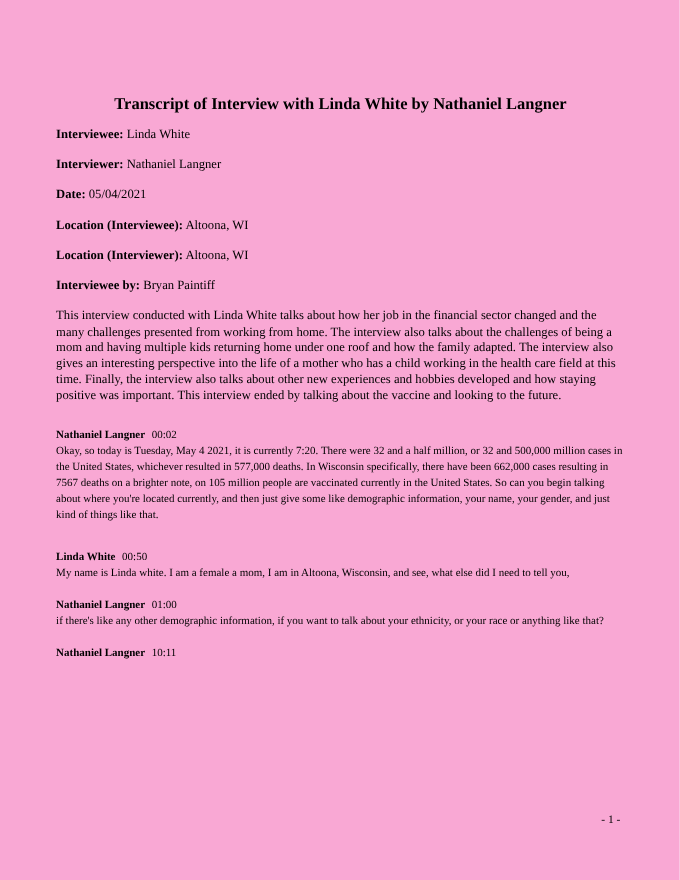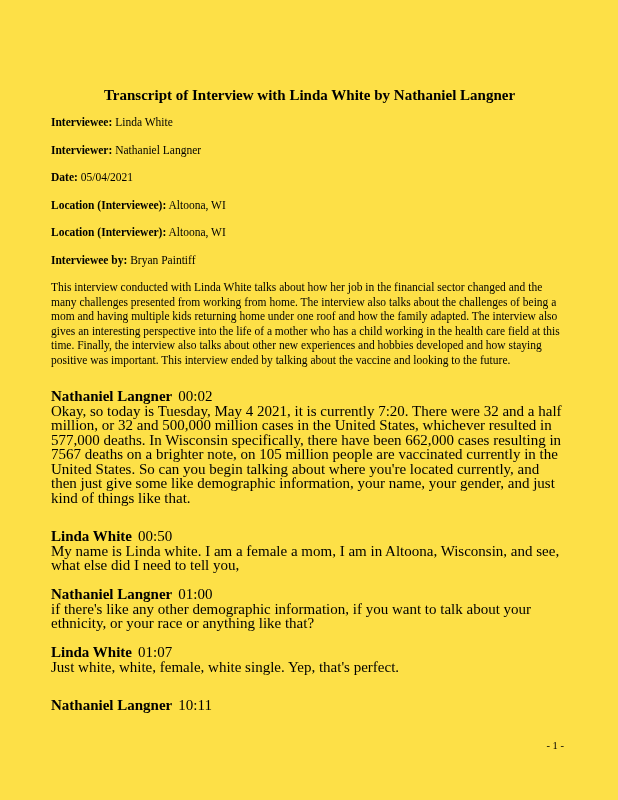--- a/index.html
+++ b/index.html
@@ -4,21 +4,21 @@
 <style>
   html, body {
     margin: 0;
     padding: 0;
     background: #ffffff;
   }
   .page {
     position: relative;
     width: 618px;
     height: 800px;
-    background: #fde047;
+    background: #f9a8d4;
     color: #000000;
     font-family: "Liberation Serif", "DejaVu Serif", serif;
     overflow: hidden;
   }
   .content {
     position: absolute;
     left: 51px;
     top: 86px;
     width: 517px;
   }
@@ -40,21 +40,21 @@
   }
   .meta-value {
     font-weight: normal;
   }
   .summary {
     font-size: 11.5px;
     line-height: 14.5px;
     margin: 0 0 22px 0;
   }
   .entry {
-    font-size: 15px;
+    font-size: 10px;
     line-height: 14.5px;
     margin: 0 0 14.5px 0;
   }
   
   .entry:nth-of-type(1),
   .entry:nth-of-type(4) {
     margin-bottom: 24px;
   }
   .speaker-line {
     margin: 0;
@@ -129,26 +129,20 @@
       <p class="entry-text">My name is Linda white. I am a female a mom, I am in Altoona, Wisconsin, and see, what else did I need to tell you,</p>
     </div>
 
     <div class="entry">
       <p class="speaker-line">
         <span class="speaker-name">Nathaniel Langner</span><span class="timestamp">01:00</span>
       </p>
       <p class="entry-text">if there's like any other demographic information, if you want to talk about your ethnicity, or your race or anything like that?</p>
     </div>
 
-    <div class="entry">
-      <p class="speaker-line">
-        <span class="speaker-name">Linda White</span><span class="timestamp">01:07</span>
-      </p>
-      <p class="entry-text">Just white, white, female, white single. Yep, that's perfect.</p>
-    </div>
 
     <div class="entry">
       <p class="speaker-line">
         <span class="speaker-name">Nathaniel Langner</span><span class="timestamp">10:11</span>
       </p>
 
     </div>
 
   </div>
 

